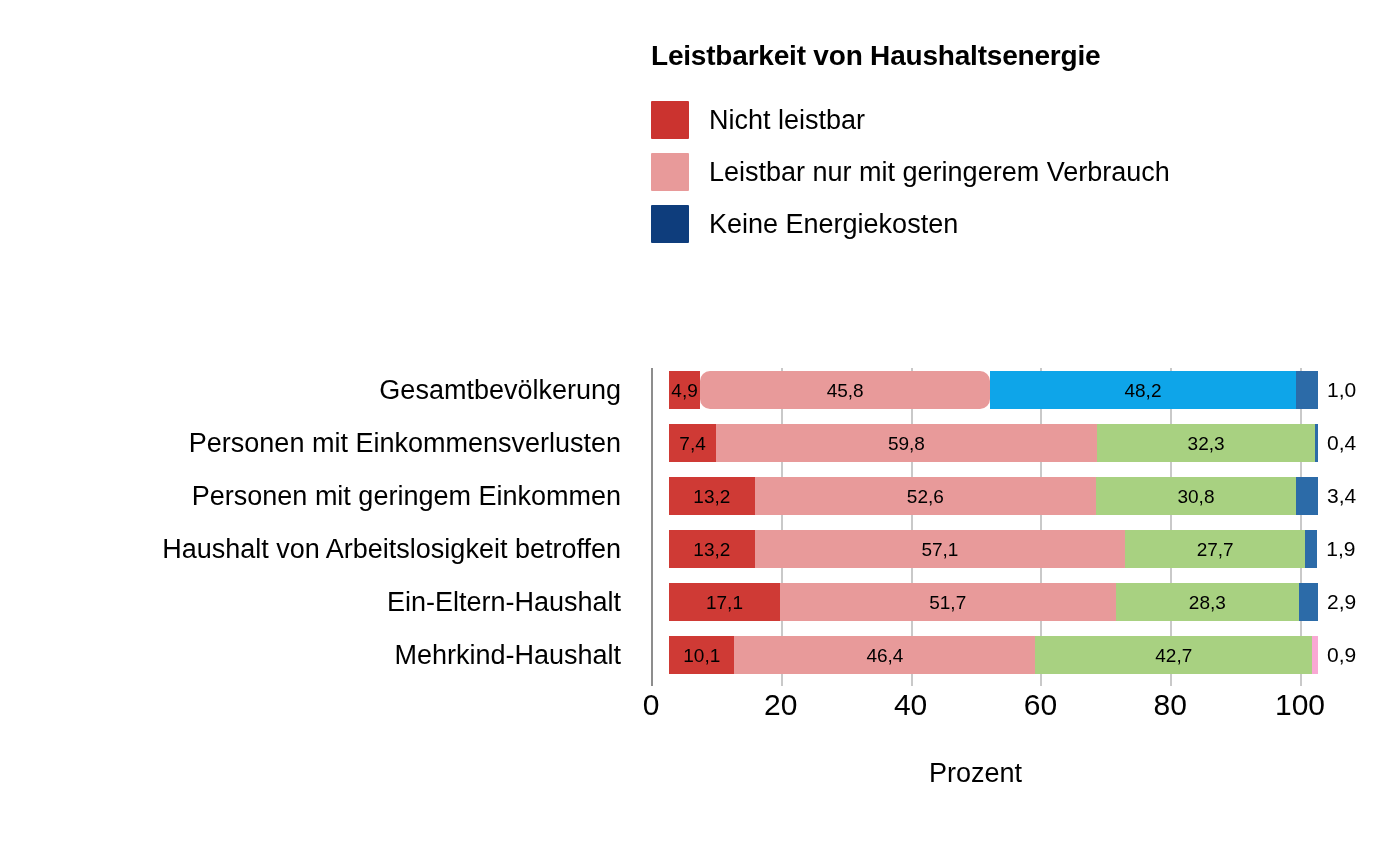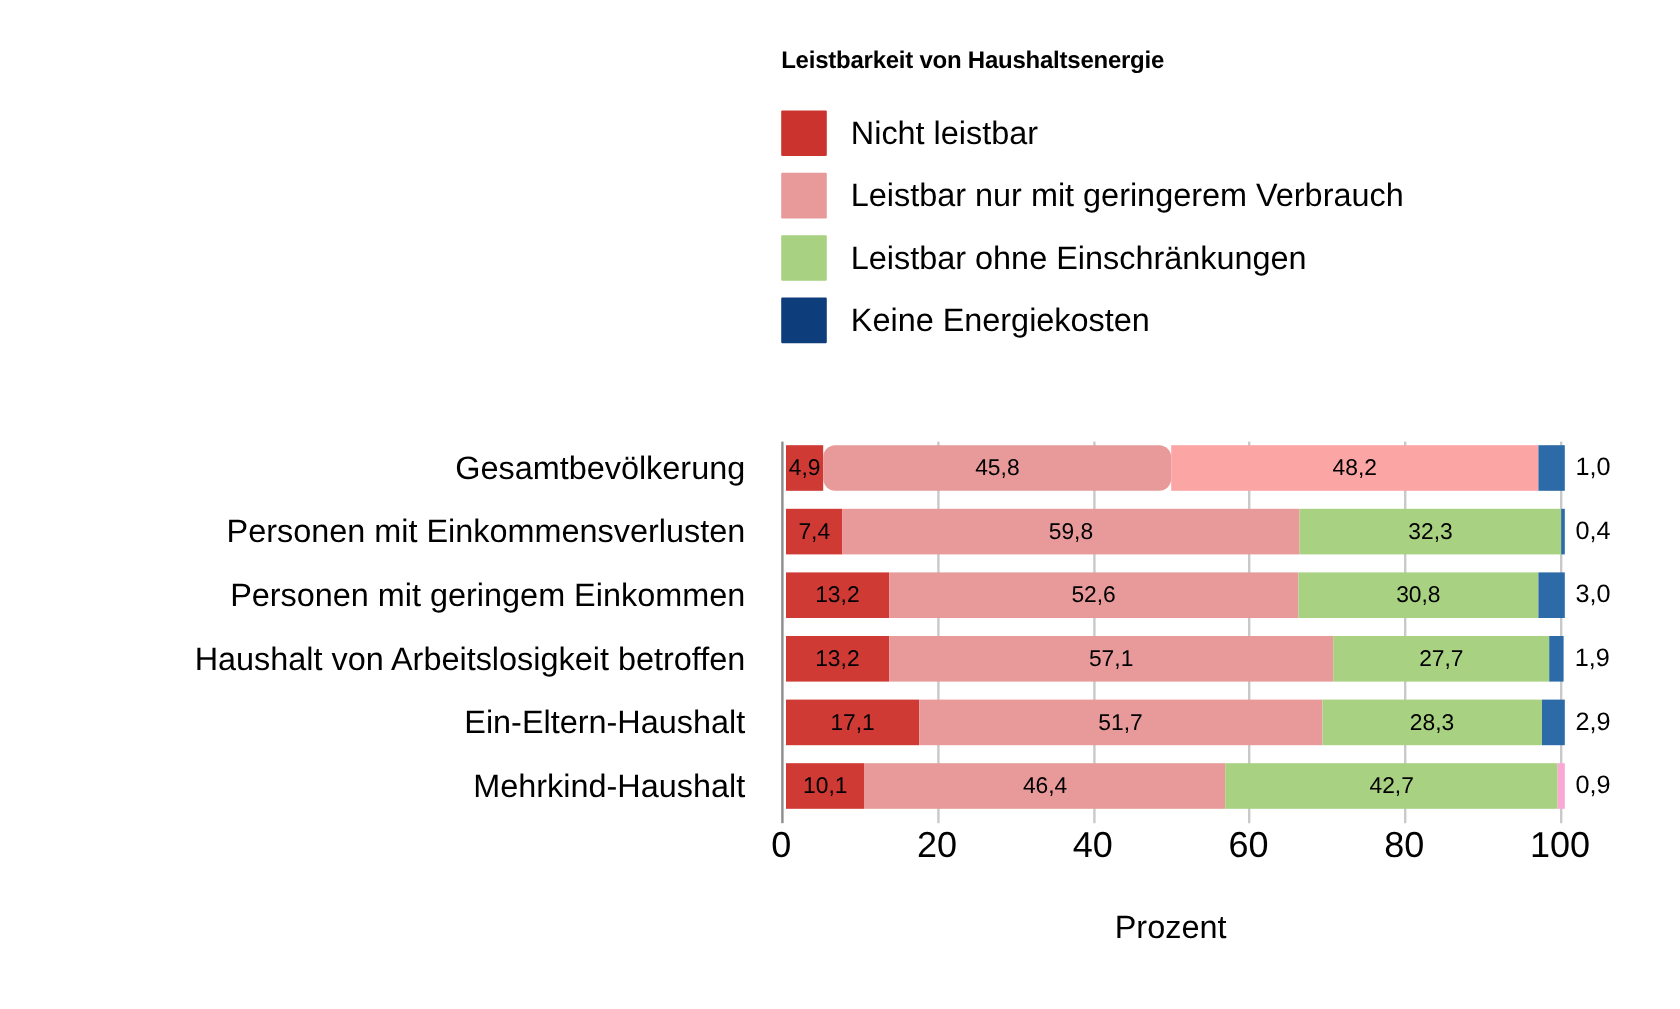--- a/index.html
+++ b/index.html
@@ -24,21 +24,21 @@
   }
 
   
   #legend {
     position: absolute;
     left: 651px;
     top: 40px;
     width: 700px;
   }
   #legend-title {
-    font-size: 20px;
+    font-size: 28px;
     font-weight: bold;
     letter-spacing: -0.2px;
     line-height: 1.15;
     margin: 0 0 22px 0;
     white-space: nowrap;
   }
   .legend-row {
     display: flex;
     align-items: center;
     height: 52px;
@@ -80,21 +80,21 @@
     background: #c9c9c9;
   }
 
   #bars {
     position: absolute;
     inset: 0;
     z-index: 2;
   }
   .bar-row {
     position: absolute;
-    left: 4px;
+    left: 18px;
     width: 100%;
     height: 38px;
     display: flex;
     align-items: stretch;
   }
   .seg {
     position: relative;
     height: 100%;
     display: flex;
     align-items: center;
@@ -173,24 +173,20 @@
   <div id="legend">
     <div id="legend-title">Leistbarkeit von Haushaltsenergie</div>
     <div id="legend-items">
         <div class="legend-row">
           <span class="legend-swatch" style="background: rgb(203, 51, 47);"></span>
           <span class="legend-label">Nicht leistbar</span>
         </div>
         <div class="legend-row">
           <span class="legend-swatch" style="background: rgb(232, 154, 154);"></span>
           <span class="legend-label">Leistbar nur mit geringerem Verbrauch</span>
-        </div>
-        <div class="legend-row">
-          <span class="legend-swatch" style="background: rgb(168, 209, 129);"></span>
-          <span class="legend-label">Leistbar ohne Einschränkungen</span>
         </div>
         <div class="legend-row">
           <span class="legend-swatch" style="background: rgb(14, 61, 124);"></span>
           <span class="legend-label">Keine Energiekosten</span>
         </div>
       </div>
   </div>
 
   <div id="ylabels">
       <div class="ylabel" style="top: 3px;">Gesamtbevölkerung</div>
@@ -211,21 +207,21 @@
         <div class="gridline axis100" style="left: 649px;"></div>
       </div>
     <div id="bars">
         <div class="bar-row" style="top: 3px;">
           <div class="seg" style="width: 31.801px; background: rgb(207, 58, 53);">
             <span class="seg-label">4,9</span>
           </div>
           <div class="seg" style="width: 297.242px; background: rgb(232, 154, 154); border-radius: 10px;">
             <span class="seg-label">45,8</span>
           </div>
-          <div class="seg" style="width: 312.818px; background: #fca5a5; text-align: right;">
+          <div class="seg" style="width: 312.818px; background: #0ea5e9; text-align: right;">
             <span class="seg-label">48,2</span>
           </div>
           <div class="seg" style="width: 6.49px; background: rgb(44, 107, 168); padding-left: 16px;">
             <span class="outside-label">1,0</span>
           </div>
         </div>
         <div class="bar-row" style="top: 56px;">
           <div class="seg" style="width: 48.026px; background: rgb(207, 58, 53);">
             <span class="seg-label">7,4</span>
           </div>
@@ -243,21 +239,21 @@
           <div class="seg" style="width: 85.668px; background: rgb(207, 58, 53);">
             <span class="seg-label">13,2</span>
           </div>
           <div class="seg" style="width: 341.374px; background: rgb(232, 154, 154);">
             <span class="seg-label">52,6</span>
           </div>
           <div class="seg" style="width: 199.892px; background: rgb(168, 209, 129);">
             <span class="seg-label">30,8</span>
           </div>
           <div class="seg" style="width: 22.066px; background: rgb(44, 107, 168);">
-            <span class="outside-label">3,0</span>
+            <span class="outside-label">3,4</span>
           </div>
         </div>
         <div class="bar-row" style="top: 162px;">
           <div class="seg" style="width: 85.668px; background: rgb(207, 58, 53);">
             <span class="seg-label">13,2</span>
           </div>
           <div class="seg" style="width: 370.579px; background: rgb(232, 154, 154);">
             <span class="seg-label">57,1</span>
           </div>
           <div class="seg" style="width: 179.773px; background: rgb(168, 209, 129);">

